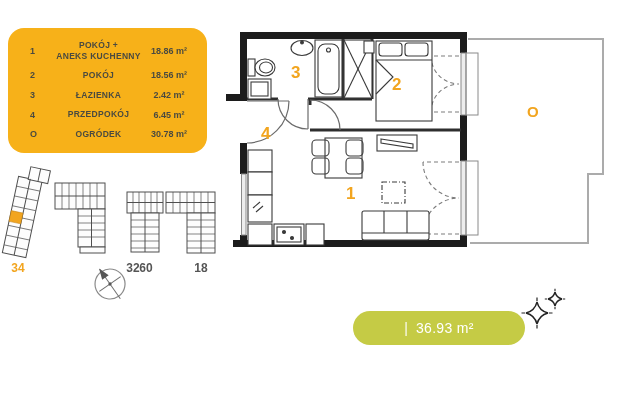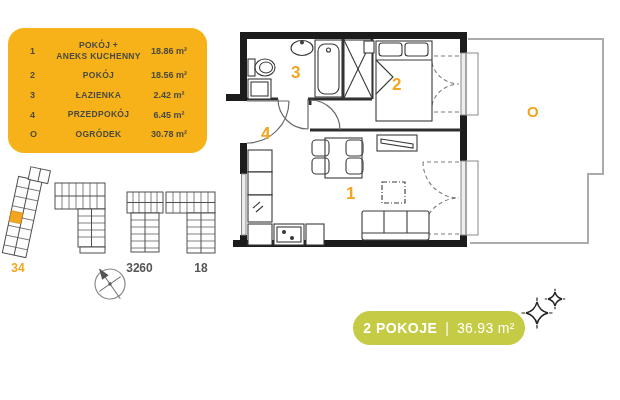--- a/index.html
+++ b/index.html
@@ -273,18 +273,17 @@
   <div class="room-label" style="left:291px;top:64px;">3</div>
   <div class="room-label" style="left:261px;top:125px;">4</div>
   <div class="room-label small" style="left:527px;top:104px;">O</div>
 
   <div class="bldg-label active" style="left:5px;">34</div>
   <div class="bldg-label" style="left:75px;margin-left:45px;">32</div>
   <div class="bldg-label" style="left:133px;">60</div>
   <div class="bldg-label" style="left:188px;">18</div>
 
   <div class="badge">
-    <span class="rooms">2 POKOJE</span>
     <span class="sep">|</span>
     <span class="area">36.93 m²</span>
   </div>
 
 </div>
 
 </body></html>

